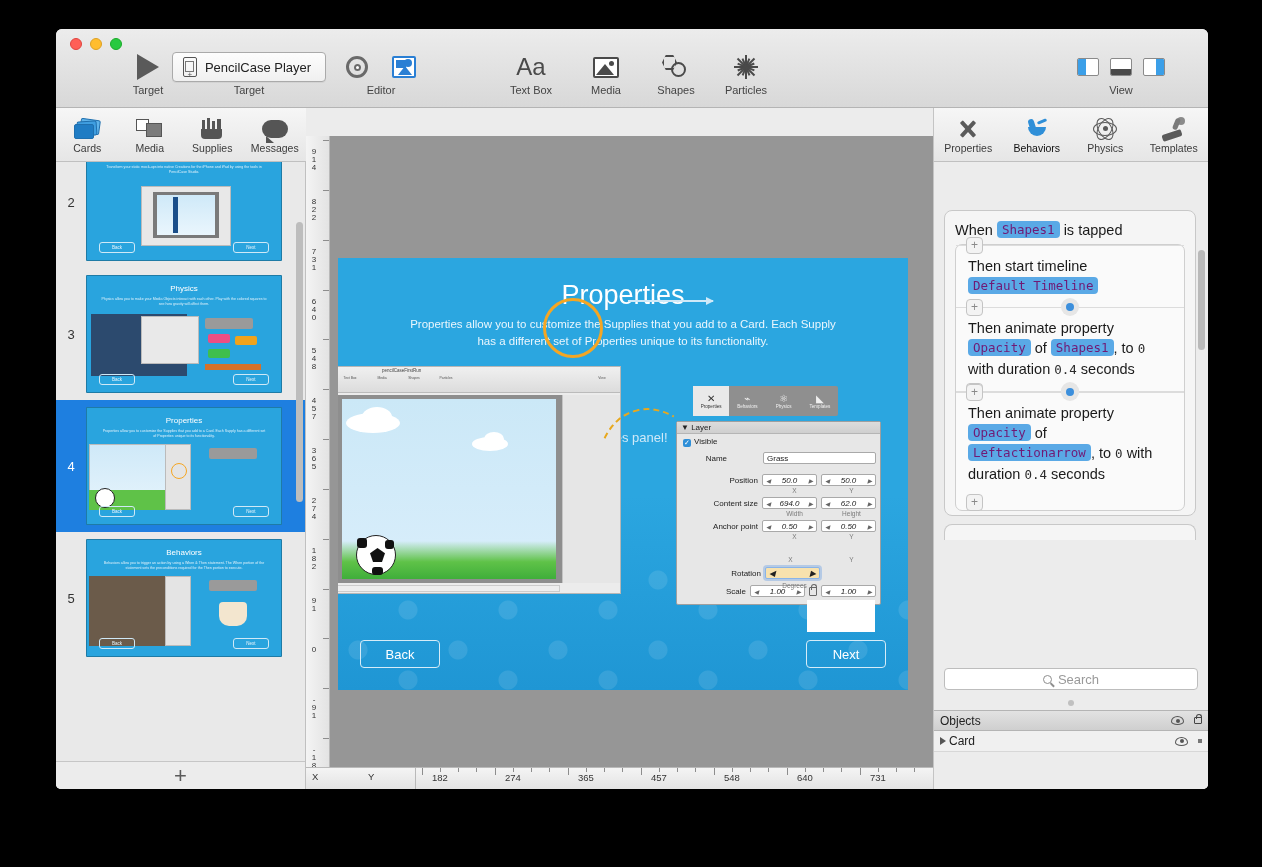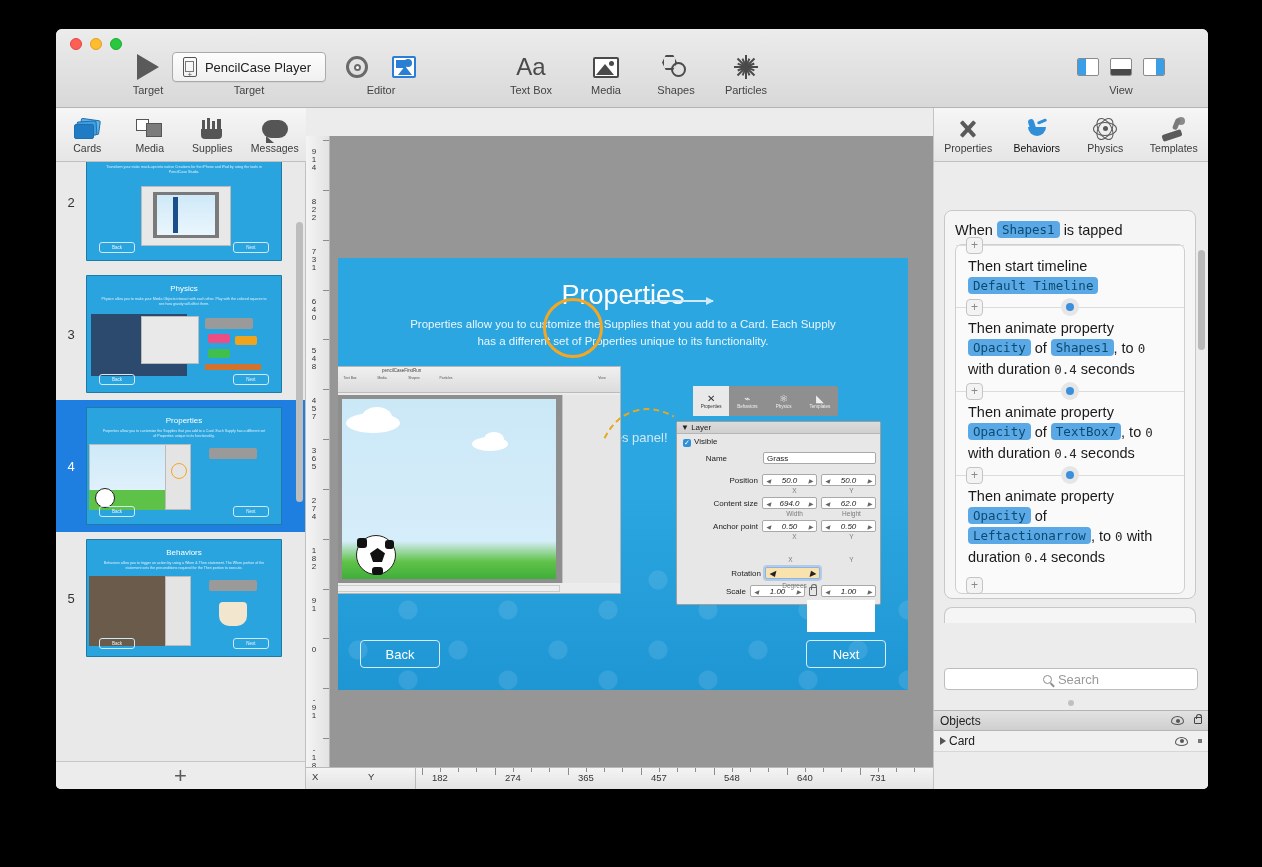--- a/index.html
+++ b/index.html
@@ -325,21 +325,21 @@
     border:1px solid #b5b5b5; border-radius:4px; font-size:13px; color:#222;
     display:flex;align-items:center;justify-content:center;
   }
   .beh-scroll{ position:absolute;left:0;right:0;top:40px;bottom:130px;overflow:hidden;}
   .beh-card{
     margin:8px 12px 8px 10px; background:#f5f5f5; border:1px solid #c8c8c8; border-radius:8px;
     padding:10px 10px 4px 10px;
   }
   .beh-when{font-size:14.5px;color:#1a1a1a;margin-bottom:6px;}
   .chip{
-    display:inline-block;background:#5aa9e6;color:#0c4a6e;border-radius:4px;padding:0px 5px;
+    display:inline-block;background:#5aa9e6;color:#701a75;border-radius:4px;padding:0px 5px;
     font-family:"DejaVu Sans Mono",monospace;font-size:12.5px;line-height:17px;vertical-align:1px;
   }
   .mono{font-family:"DejaVu Sans Mono",monospace;font-size:12.5px;color:#2b2b2b;}
   .then-stack{border:1px solid #cfcfcf;border-radius:7px;background:#fafafa;}
   .then-row{padding:10px 12px 11px 12px;font-size:14.5px;color:#1a1a1a;line-height:20px;position:relative;}
   .divider{position:relative;height:1px;background:#dcdcdc;margin:0 0px;}
   .divider .plusb{
     position:absolute;left:10px;top:-8px;width:17px;height:17px;border:1px solid #c4c4c4;border-radius:4px;
     background:#f3f3f3;color:#8a8a8a;font-size:12px;line-height:15px;text-align:center;
   }
@@ -932,23 +932,20 @@
               <span>Then animate property </span><span class="chip">Opacity</span><span> of </span><span class="chip">Shapes1</span><span>, to </span><span class="mono">0</span><span> with duration </span><span class="mono">0.4</span><span> seconds</span>
             </div>
 
             <div class="divider">
               <div class="plusb">+</div>
               <div class="dot">
                   <i></i>
                 </div>
             </div>
 
-            <div class="then-row">
-              <span>Then animate property </span><span class="chip">Opacity</span><span> of </span><span class="chip">TextBox7</span><span>, to </span><span class="mono">0</span><span> with duration </span><span class="mono">0.4</span><span> seconds</span>
-            </div>
 
             <div class="divider">
               <div class="plusb">+</div>
               <div class="dot">
                   <i></i>
                 </div>
             </div>
 
             <div class="then-row">
               <span>Then animate property </span><span class="chip">Opacity</span><span> of </span><span class="chip">Leftactionarrow</span><span>, to </span><span class="mono">0</span><span> with duration </span><span class="mono">0.4</span><span> seconds</span>

